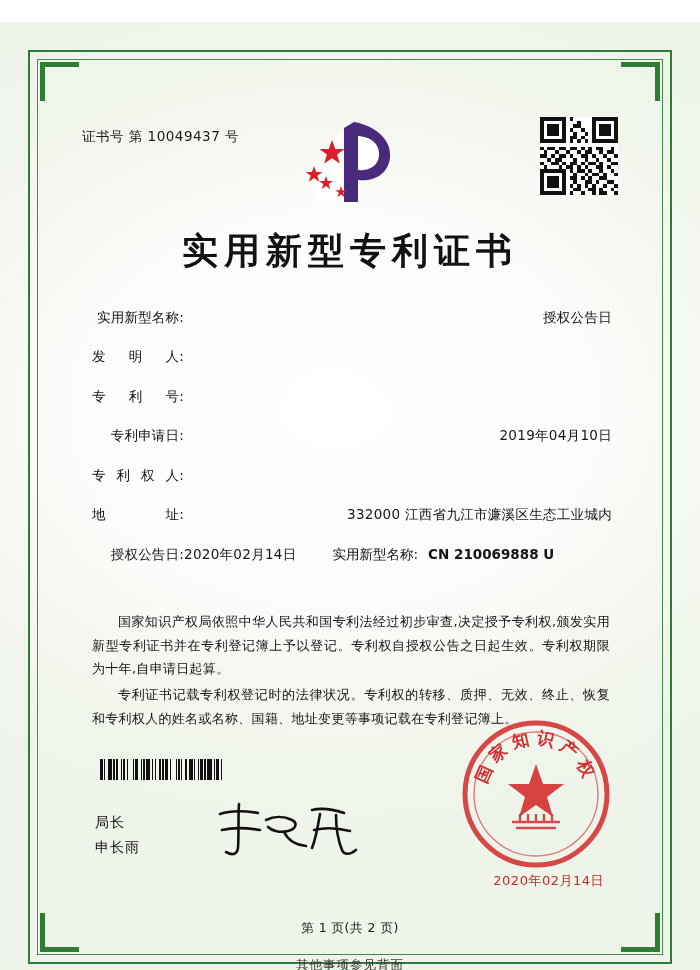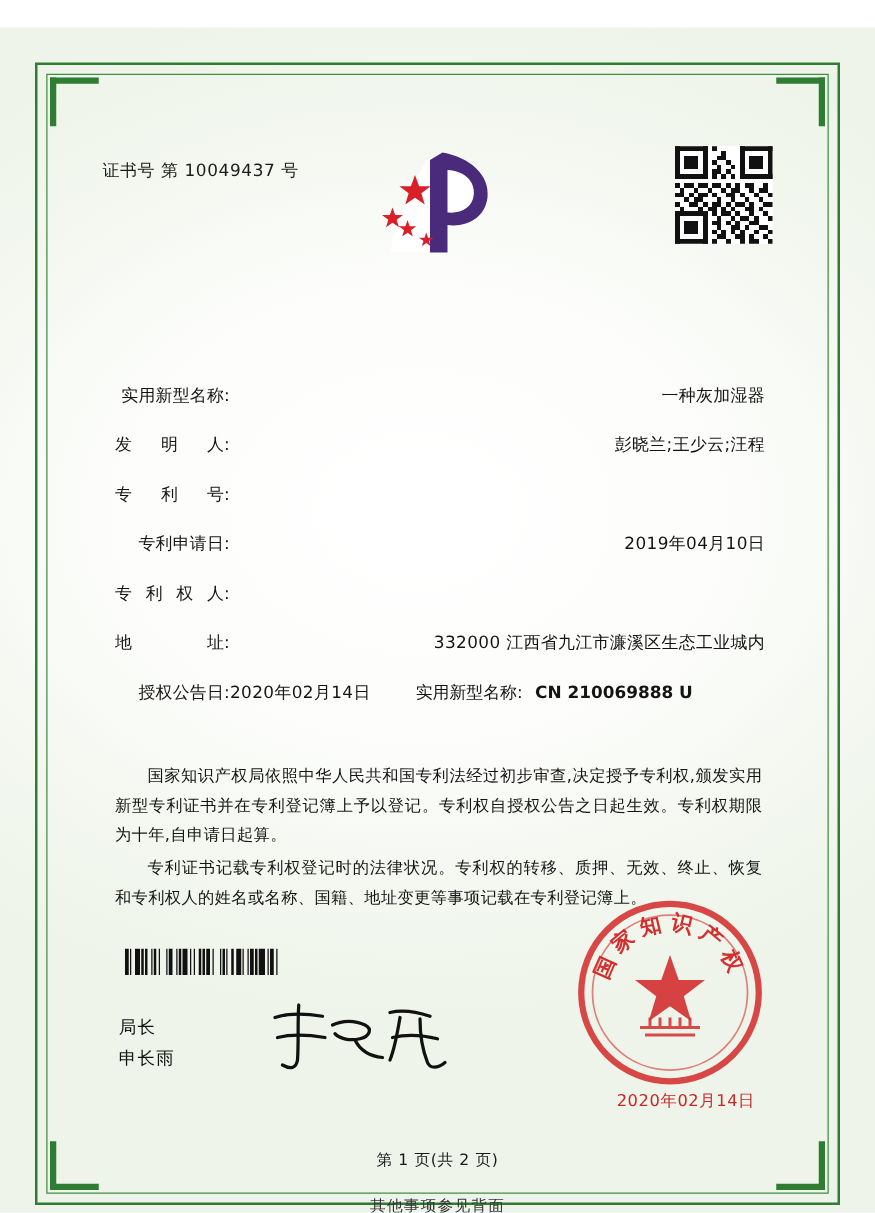--- a/index.html
+++ b/index.html
@@ -351,35 +351,35 @@
           <rect x="19" y="19" width="1" height="1"></rect>
         <rect x="8" y="20" width="1" height="1"></rect>
           <rect x="11" y="20" width="1" height="1"></rect>
         <rect x="14" y="20" width="1" height="1"></rect>
           <rect x="16" y="20" width="2" height="1"></rect>
         <rect x="20" y="20" width="1" height="1"></rect>
       </g>
     </svg>
   </div>
 
+  <div class="title">实用新型专利证书</div>
 
   <div class="fields">
 
     <div class="field-row">
       <div class="field-label">实用新型名称:</div>
-      <div class="field-value">一种灰加湿器</div>
+      <div class="field-value">授权公告日</div>
     </div>
 
     <div class="field-row">
       <div class="field-label spread">
         <span>发</span>
         <span>明</span>
         <span>人:</span>
       </div>
-      <div class="field-value">彭晓兰;王少云;汪程</div>
     </div>
 
     <div class="field-row">
       <div class="field-label spread">
         <span>专</span>
         <span>利</span>
         <span>号:</span>
       </div>
     </div>
 

